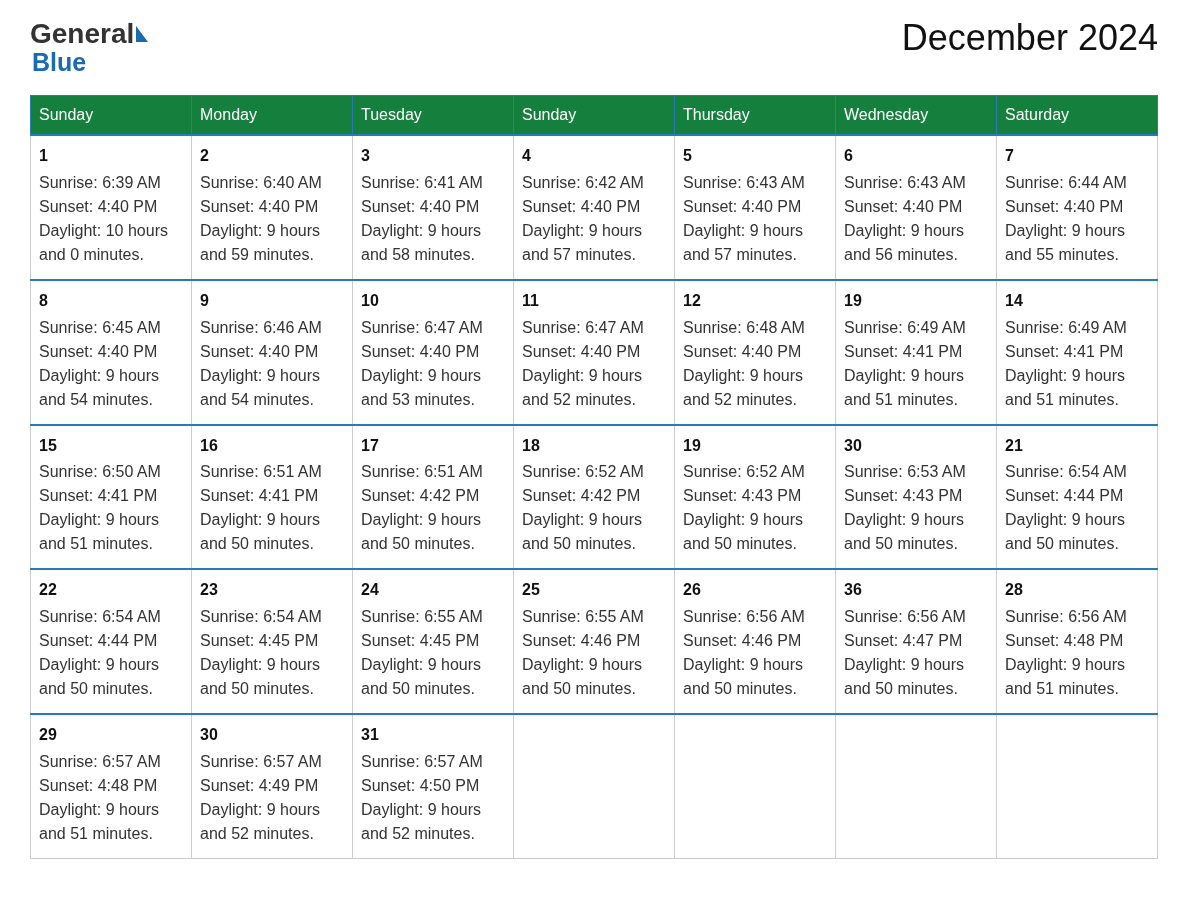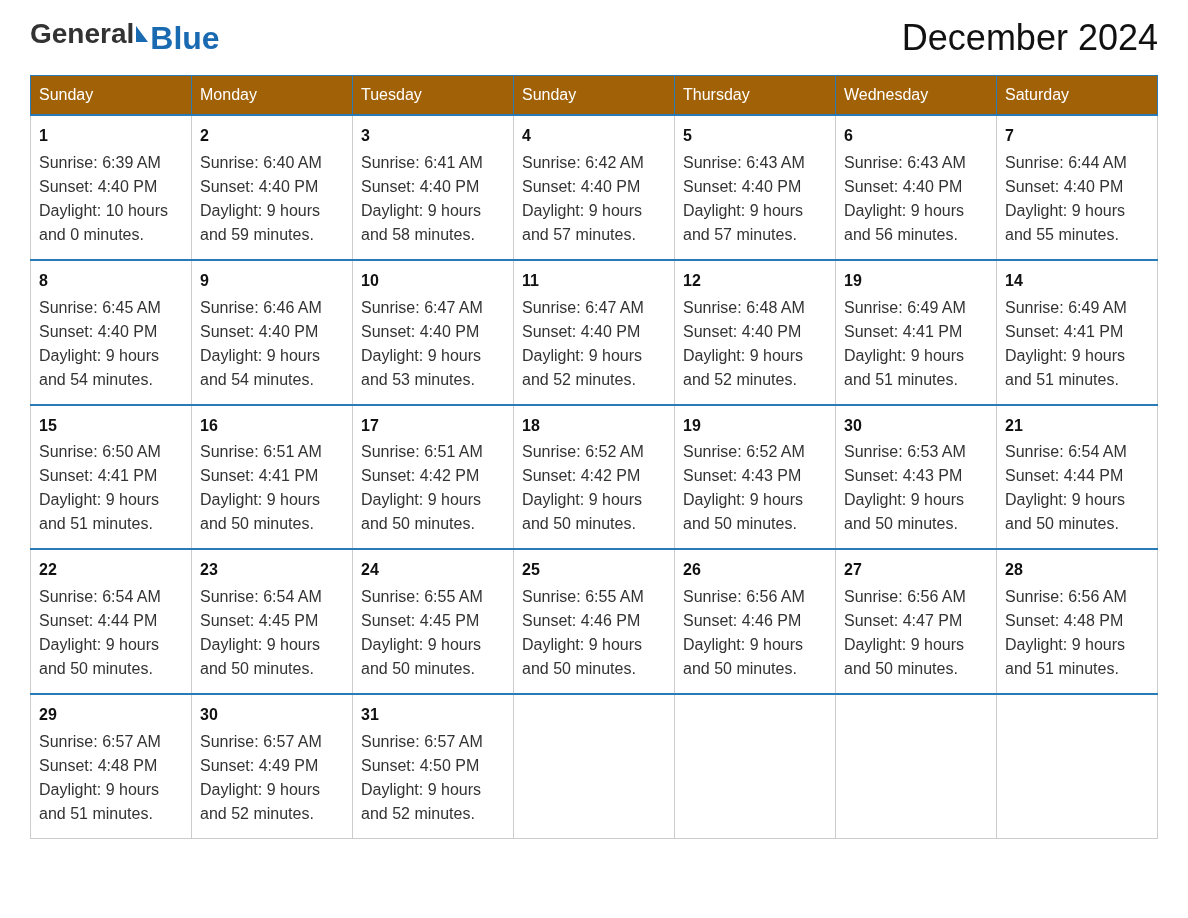--- a/index.html
+++ b/index.html
@@ -12,21 +12,21 @@
       padding: 20px 30px;
     }
     .header {
       display: flex;
       justify-content: space-between;
       align-items: flex-start;
       margin-bottom: 18px;
     }
     .logo-area {
       display: flex;
-      flex-direction: row;
+      flex-direction: column;
       align-items: flex-start;
     }
     .title-area {
       text-align: right;
     }
     .month-title {
       font-size: 36px;
       font-weight: normal;
       color: #111;
       line-height: 1;
@@ -35,21 +35,21 @@
       font-size: 22px;
       color: #555;
       margin-top: 6px;
     }
     .calendar-table {
       width: 100%;
       border-collapse: collapse;
       table-layout: fixed;
     }
     .calendar-table thead tr th {
-      background-color: #a16207;
+      background-color: #15803d;
       color: #fff;
       padding: 10px 8px;
       font-size: 16px;
       font-weight: normal;
       text-align: left;
       border: 1px solid #2a7ab8;
     }
     .calendar-table tbody tr td {
       vertical-align: top;
       border: 1px solid #ccc;
@@ -89,21 +89,21 @@
       width: 0;
       height: 0;
       border-style: solid;
       border-width: 16px 0 0 12px;
       border-color: transparent transparent transparent #1a6ab1;
       vertical-align: middle;
       position: relative;
       top: -2px;
     }
     .logo-row1 { display: flex; align-items: center; }
-    .logo-row2 { color: #1a6ab1; font-size: 32px; font-weight: bold; padding-left: 2px; }
+    .logo-row2 { color: #1a6ab1; font-size: 25px; font-weight: bold; padding-left: 2px; }
   </style>
 </head>
 <body>
 
 <div class="header">
   <div class="logo-area">
     <div class="logo-row1">
       <span class="logo-main">
         <span>General</span><span class="logo-arrow"></span>
       </span>
@@ -154,21 +154,21 @@
         <td><span class="day-number">19</span><span class="day-info">Sunrise: 6:52 AM<br>Sunset: 4:43 PM<br>Daylight: 9 hours<br>and 50 minutes.</span></td>
         <td><span class="day-number">30</span><span class="day-info">Sunrise: 6:53 AM<br>Sunset: 4:43 PM<br>Daylight: 9 hours<br>and 50 minutes.</span></td>
         <td><span class="day-number">21</span><span class="day-info">Sunrise: 6:54 AM<br>Sunset: 4:44 PM<br>Daylight: 9 hours<br>and 50 minutes.</span></td>
       </tr>
       <tr>
         <td><span class="day-number">22</span><span class="day-info">Sunrise: 6:54 AM<br>Sunset: 4:44 PM<br>Daylight: 9 hours<br>and 50 minutes.</span></td>
         <td><span class="day-number">23</span><span class="day-info">Sunrise: 6:54 AM<br>Sunset: 4:45 PM<br>Daylight: 9 hours<br>and 50 minutes.</span></td>
         <td><span class="day-number">24</span><span class="day-info">Sunrise: 6:55 AM<br>Sunset: 4:45 PM<br>Daylight: 9 hours<br>and 50 minutes.</span></td>
         <td><span class="day-number">25</span><span class="day-info">Sunrise: 6:55 AM<br>Sunset: 4:46 PM<br>Daylight: 9 hours<br>and 50 minutes.</span></td>
         <td><span class="day-number">26</span><span class="day-info">Sunrise: 6:56 AM<br>Sunset: 4:46 PM<br>Daylight: 9 hours<br>and 50 minutes.</span></td>
-        <td><span class="day-number">27</span><span class="day-info">Sunrise: 6:56 AM<br>Sunset: 4:47 PM<br>Daylight: 9 hours<br>and 50 minutes.</span></td>
+        <td><span class="day-number">36</span><span class="day-info">Sunrise: 6:56 AM<br>Sunset: 4:47 PM<br>Daylight: 9 hours<br>and 50 minutes.</span></td>
         <td><span class="day-number">28</span><span class="day-info">Sunrise: 6:56 AM<br>Sunset: 4:48 PM<br>Daylight: 9 hours<br>and 51 minutes.</span></td>
       </tr>
       <tr>
         <td><span class="day-number">29</span><span class="day-info">Sunrise: 6:57 AM<br>Sunset: 4:48 PM<br>Daylight: 9 hours<br>and 51 minutes.</span></td>
         <td><span class="day-number">30</span><span class="day-info">Sunrise: 6:57 AM<br>Sunset: 4:49 PM<br>Daylight: 9 hours<br>and 52 minutes.</span></td>
         <td><span class="day-number">31</span><span class="day-info">Sunrise: 6:57 AM<br>Sunset: 4:50 PM<br>Daylight: 9 hours<br>and 52 minutes.</span></td>
         <td class="empty"></td>
         <td class="empty"></td>
         <td class="empty"></td>
         <td class="empty"></td>

